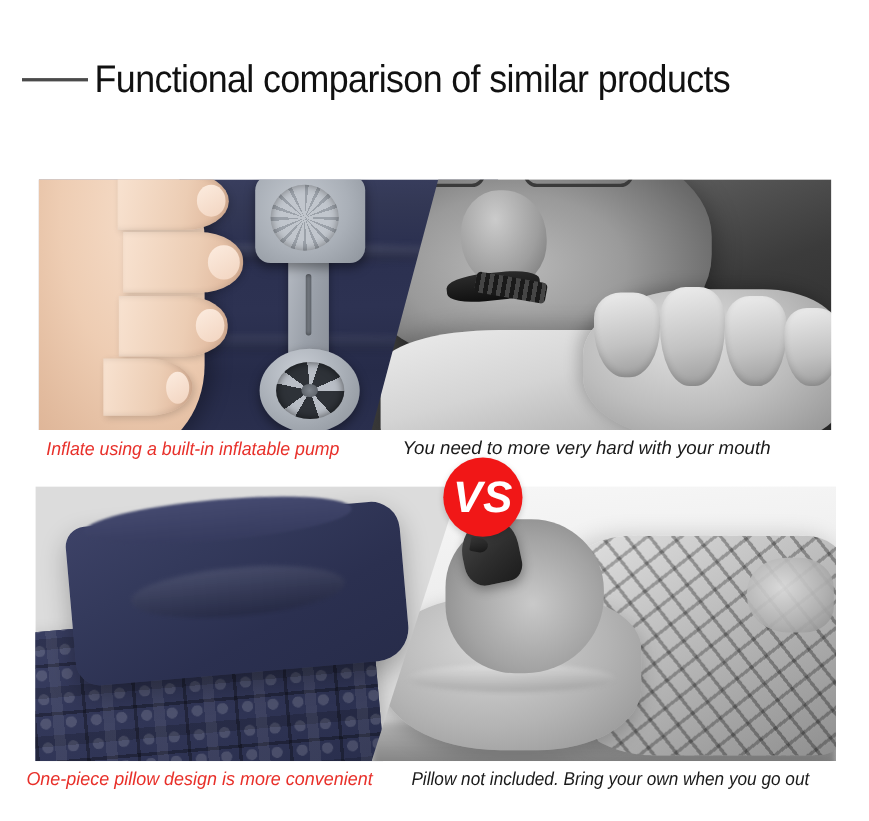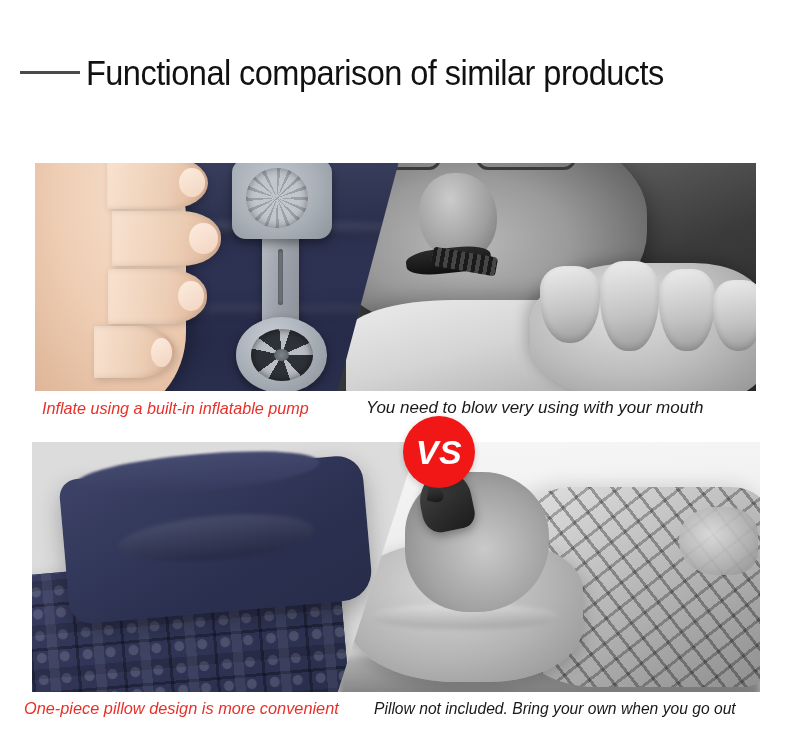--- a/index.html
+++ b/index.html
@@ -432,21 +432,21 @@
     align-items: center;
     justify-content: center;
     box-shadow: 0 2px 6px rgba(0,0,0,.18);
     z-index: 5;
   }
   .vs-text {
     color: #ffffff;
     font-family: "Liberation Sans", sans-serif;
     font-style: italic;
     font-weight: 700;
-    font-size: 34px;
+    font-size: 40px;
     letter-spacing: 0.5px;
     line-height: 1;
     user-select: none;
   }
   .vs-1 { left: 368px; top: 253px; width: 72px; height: 72px; }
 
   
   .caption {
     position: absolute;
     font-family: "Liberation Sans", sans-serif;
@@ -535,21 +535,21 @@
 
   </div>
 
   <div class="vs-badge vs-1">
     <span class="vs-text">VS</span>
   </div>
 </div>
 
 <div class="caption cap-red cap-1-left">Inflate using a built-in inflatable pump</div>
 
-<div class="caption cap-black cap-1-right">You need to blow very using with your mouth</div>
+<div class="caption cap-black cap-1-right">You need to more very hard with your mouth</div>
 
 <div class="compare-row row-2">
   <div class="panes">
 
     <div class="pane pane-left">
       <div class="photo pad-scene">
         <div class="pad-body">
           <div class="pad-cells"></div>
         </div>
         <div class="pad-pillow">

